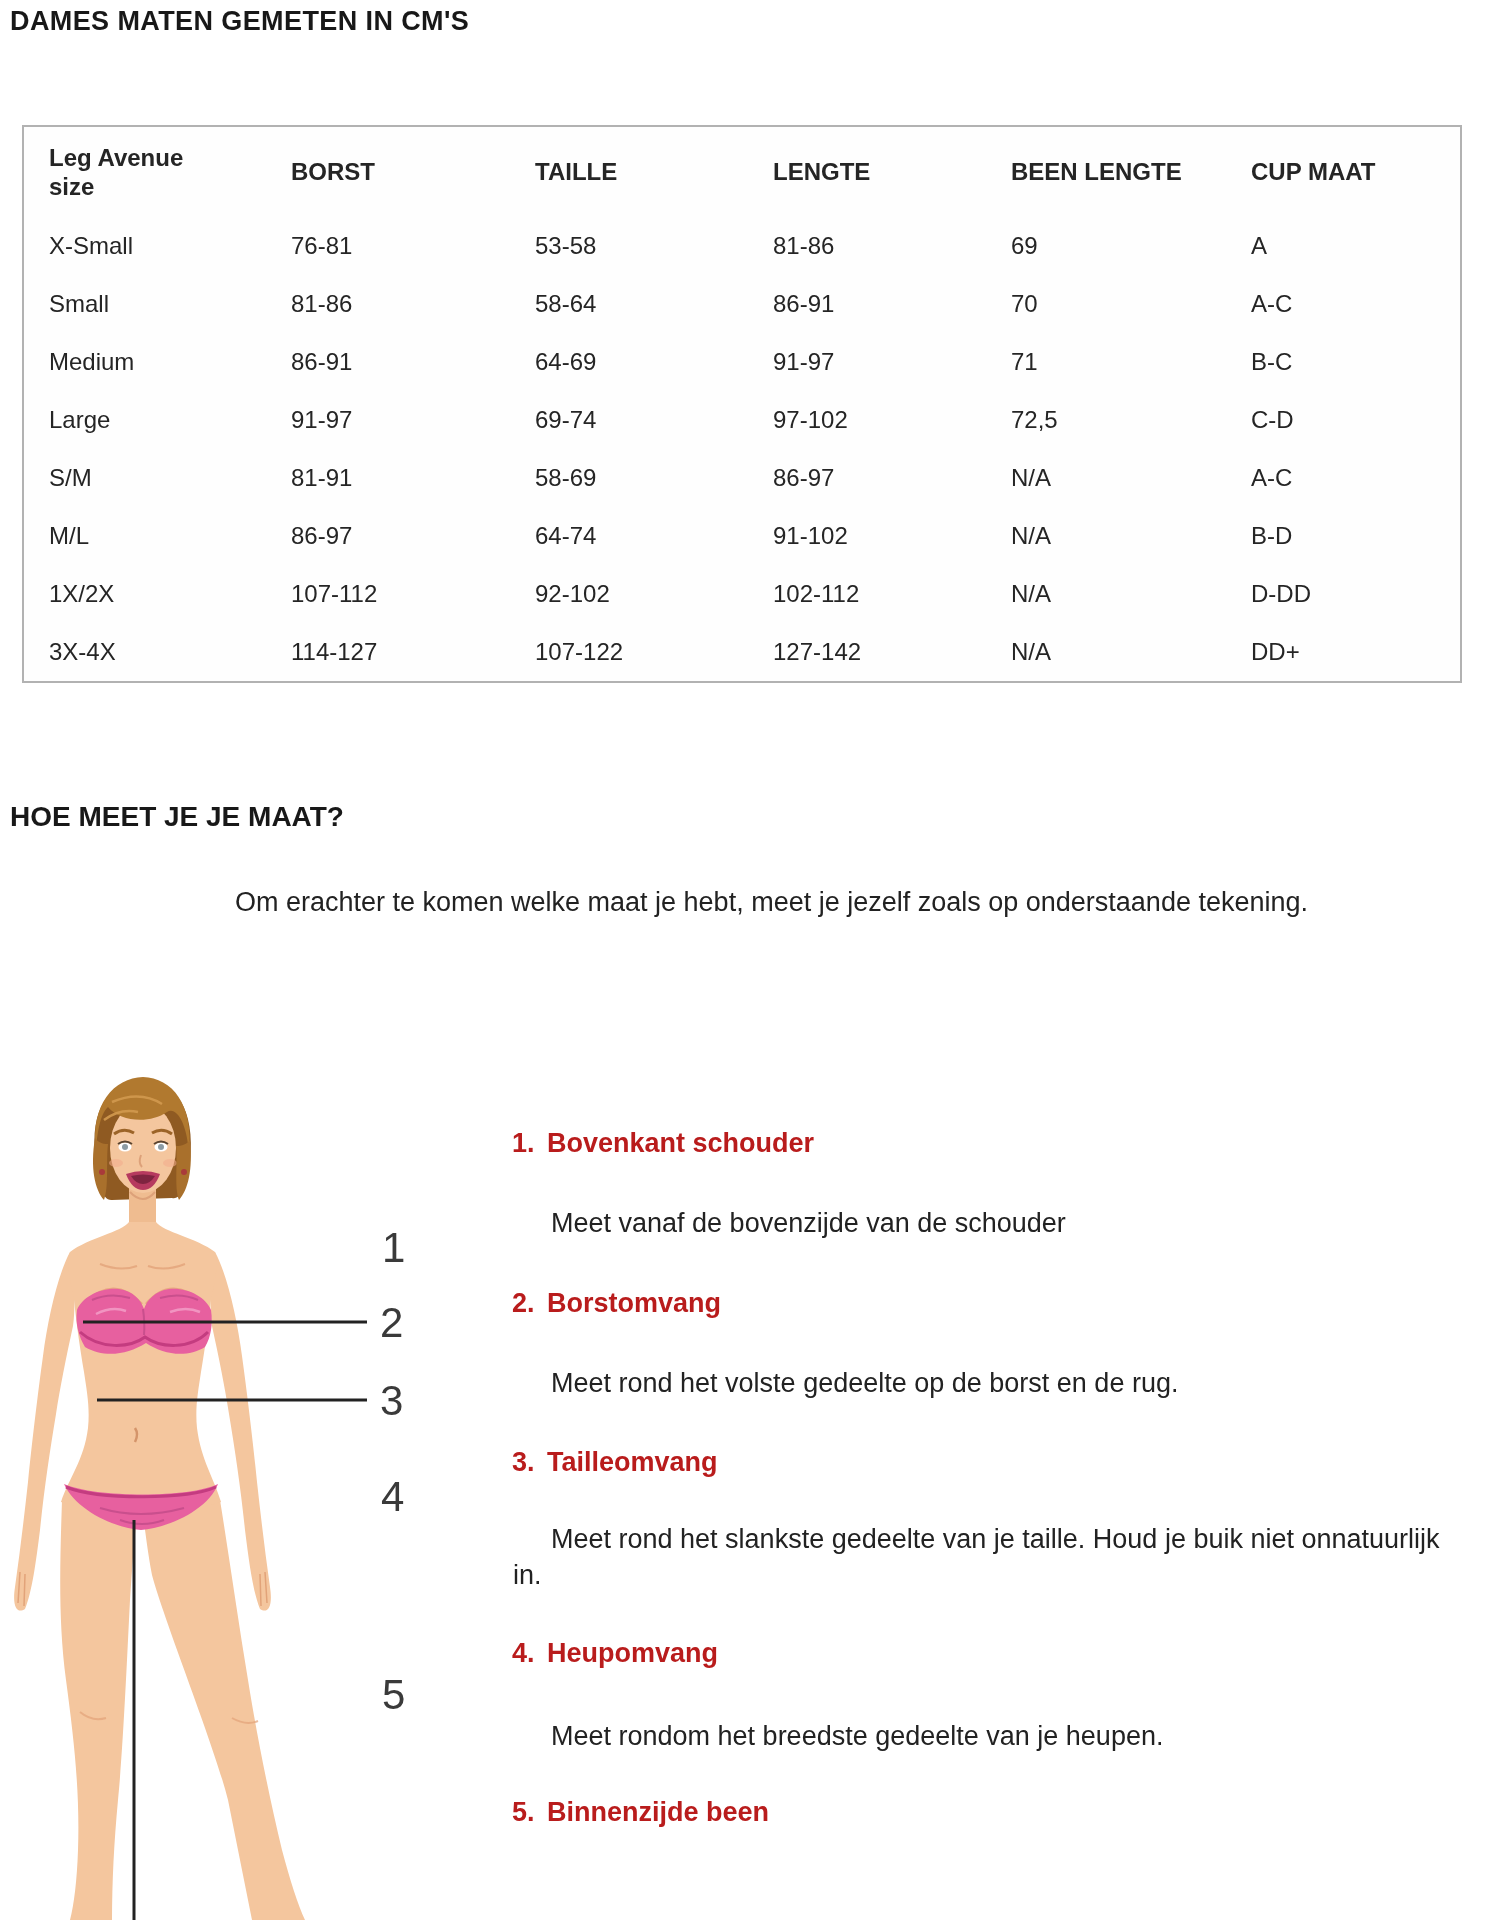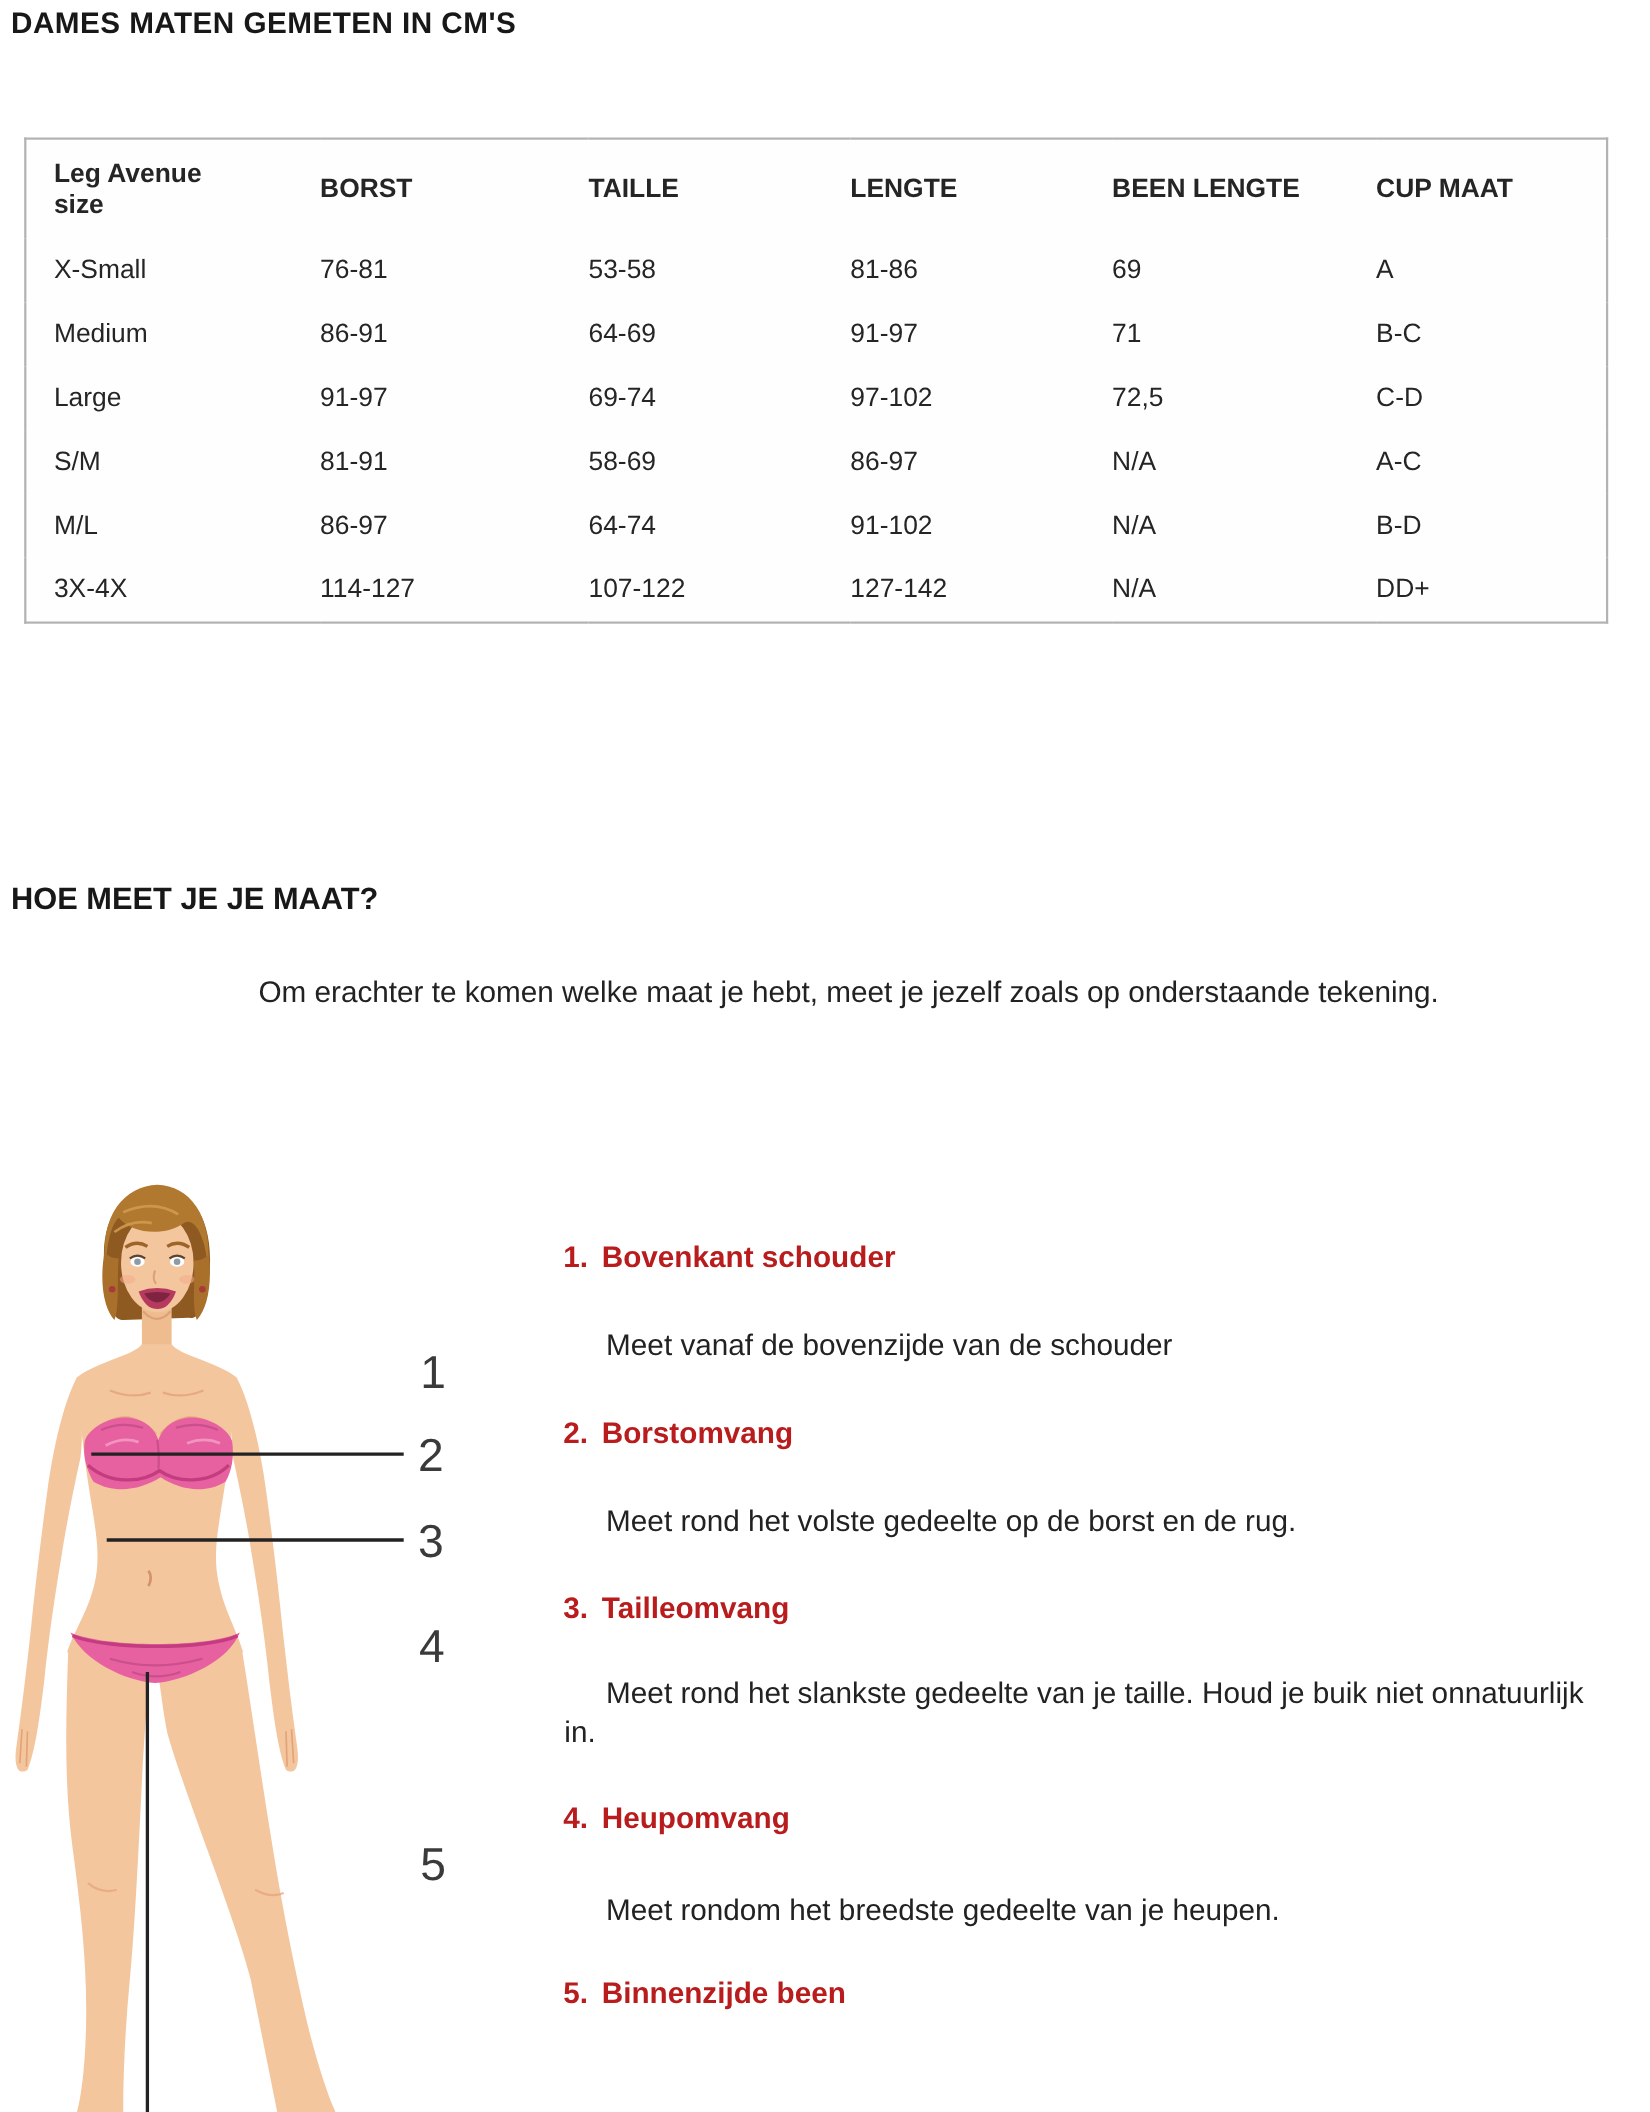--- a/index.html
+++ b/index.html
@@ -83,20 +83,28 @@
   <tbody>
     <tr>
       <td>X-Small</td>
       <td>76-81</td>
       <td>53-58</td>
       <td>81-86</td>
       <td>69</td>
       <td>A</td>
     </tr>
     <tr>
+      <td>Small</td>
+      <td>81-86</td>
+      <td>58-64</td>
+      <td>86-91</td>
+      <td>70</td>
+      <td>A-C</td>
+    </tr>
+    <tr>
       <td>Medium</td>
       <td>86-91</td>
       <td>64-69</td>
       <td>91-97</td>
       <td>71</td>
       <td>B-C</td>
     </tr>
     <tr>
       <td>Large</td>
       <td>91-97</td>
@@ -113,20 +121,28 @@
       <td>N/A</td>
       <td>A-C</td>
     </tr>
     <tr>
       <td>M/L</td>
       <td>86-97</td>
       <td>64-74</td>
       <td>91-102</td>
       <td>N/A</td>
       <td>B-D</td>
+    </tr>
+    <tr>
+      <td>1X/2X</td>
+      <td>107-112</td>
+      <td>92-102</td>
+      <td>102-112</td>
+      <td>N/A</td>
+      <td>D-DD</td>
     </tr>
     <tr>
       <td>3X-4X</td>
       <td>114-127</td>
       <td>107-122</td>
       <td>127-142</td>
       <td>N/A</td>
       <td>DD+</td>
     </tr>
   </tbody>

